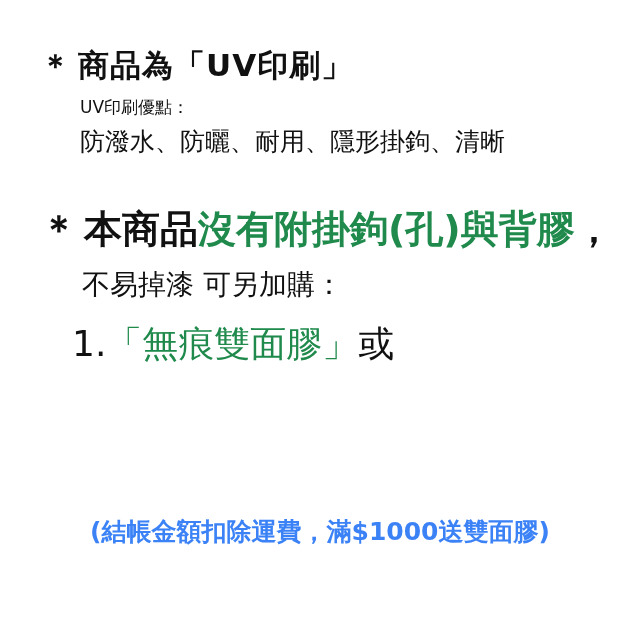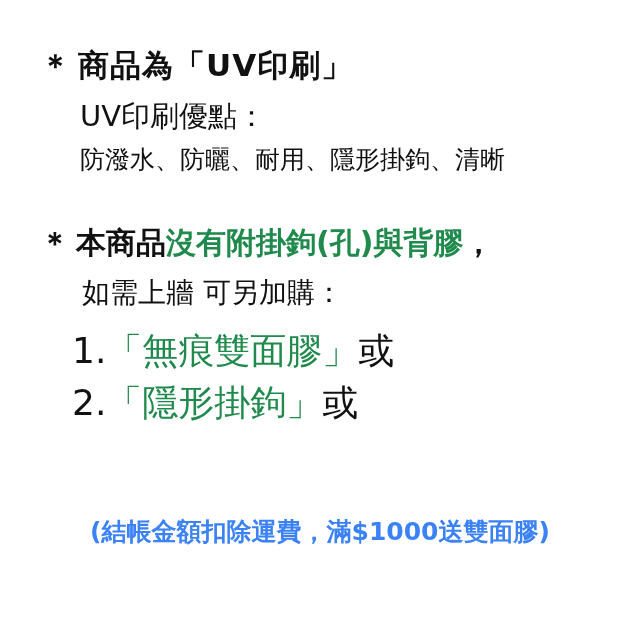--- a/index.html
+++ b/index.html
@@ -34,40 +34,40 @@
     letter-spacing: 1px;
     line-height: 1.25;
     padding-left: 22px;
     white-space: nowrap;
   }
   .star {
     display: inline-block;
     margin-right: 6px;
   }
   .line-uv-sub {
-    font-size: 29px;
+    font-size: 17px;
     line-height: 1.5;
     padding-left: 62px;
     margin-top: 10px;
     white-space: nowrap;
   }
   .line-uv-points {
     font-size: 25px;
     line-height: 1.45;
     padding-left: 62px;
     margin-top: 4px;
     white-space: nowrap;
   }
 
   
   .block-hook {
     margin-top: 26px;
   }
   .line-hook-main {
-    font-size: 30px;
+    font-size: 38px;
     font-weight: bold;
     line-height: 1.3;
     padding-left: 22px;
     white-space: nowrap;
   }
   .green {
     color: #1f8a4c;
   }
   .line-hook-sub {
     font-size: 28px;
@@ -119,27 +119,24 @@
       <span class="star">＊</span><span>商品為「UV印刷」</span>
     </div>
     <div class="line-uv-sub">UV印刷優點：</div>
     <div class="line-uv-points">防潑水、防曬、耐用、隱形掛鉤、清晰</div>
   </div>
 
   <div class="block-hook">
     <div class="line-hook-main">
       <span class="star">＊</span><span>本商品</span><span class="green">沒有附掛鉤(孔)與背膠</span><span>，</span>
     </div>
-    <div class="line-hook-sub">如需上牆  可另加購：</div>
+    <div class="line-hook-sub">不易掉漆  可另加購：</div>
 
     <ul class="opt-list">
       <li class="opt-item">
         <span class="opt-num">1.</span><span class="opt-text">「無痕雙面膠」</span><span class="opt-tail">或</span>
-      </li>
-      <li class="opt-item">
-        <span class="opt-num">2.</span><span class="opt-text">「隱形掛鉤」</span><span class="opt-tail">或</span>
       </li>
     </ul>
   </div>
 
   <div class="footer-note">(結帳金額扣除運費，滿$1000送雙面膠)</div>
 
 </div>
 
 </body></html>

